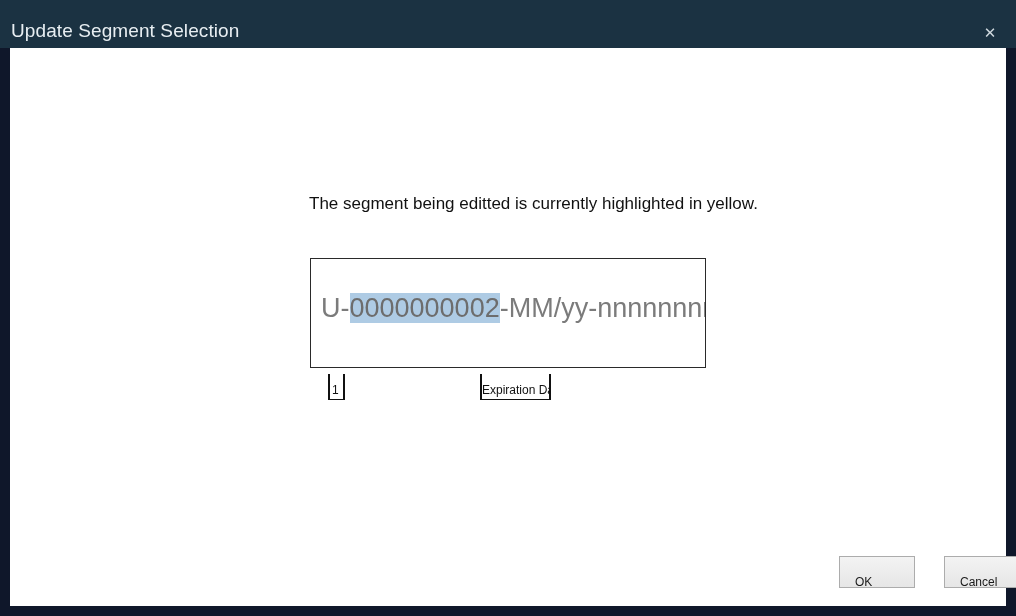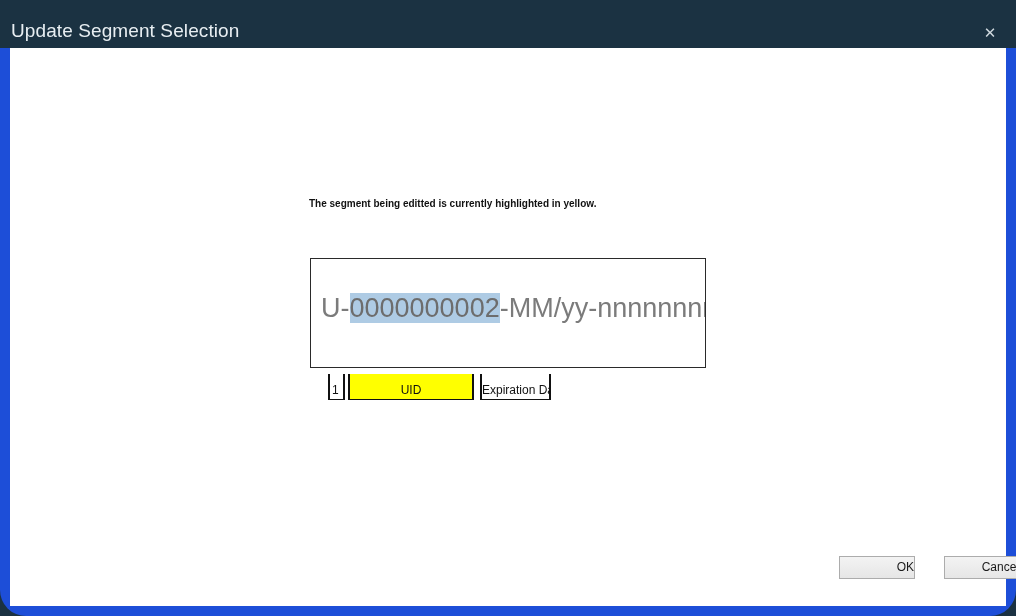--- a/index.html
+++ b/index.html
@@ -11,23 +11,22 @@
     height: 616px;
     background: #1b3242;
     font-family: "Liberation Sans", sans-serif;
     overflow: hidden;
   }
 
   #window {
     position: relative;
     width: 1016px;
     height: 616px;
-    background: #1d4ed8;
-    box-sizing: border-box;
-    border-radius: 26px;
+    background: #0f172a;
+    box-sizing: border-box;
   }
 
   
   #titlebar {
     position: absolute;
     left: 0; top: 0;
     width: 1016px;
     height: 48px;
     background: #1b3242;
   }
@@ -65,23 +64,23 @@
     height: 558px;
     background: #ffffff;
   }
 
   
   #instructions {
     position: absolute;
     left: 299px;
     top: 145px;
     width: 420px;
-    font-size: 10px;
+    font-size: 17px;
     line-height: 21px;
-    font-weight: bold;
+    font-weight: normal;
     color: #111111;
   }
   #instructions .line {
     display: block;
     white-space: nowrap;
   }
 
   
   #barcode-box {
     position: absolute;
@@ -164,22 +163,22 @@
     top: 0;
     width: 76px;
     height: 23px;
     background: linear-gradient(#f3f3f3, #e6e6e6);
     border: 1px solid #acacac;
     border-radius: 0;
     font-family: "Liberation Sans", sans-serif;
     font-size: 12px;
     line-height: 21px;
     color: #1a1a1a;
-    text-align: right;
-    padding: 0;
+    text-align: left;
+    padding: 15px;
     cursor: default;
     box-sizing: border-box;
   }
   #ok-button   { left: 829px; }
   #cancel-button { left: 934px; }
 </style>
 </head>
 <body>
 
 <div id="window">
@@ -198,23 +197,20 @@
     <div id="barcode-box">
       <div id="barcode-text">
         <span>U-</span><span class="sel">0000000002</span><span>-MM/yy-nnnnnnnnnnnn</span>
       </div>
     </div>
 
     <div id="segment-bar">
         <div class="segment narrow" style="left: 18px; width: 17px;">
           <span class="seg-label">1</span>
         </div>
-        <div class="segment highlighted" style="left: 38px; width: 126px;">
-          <span class="seg-label">UID</span>
-        </div>
         <div class="segment" style="left: 170px; width: 71px;">
           <span class="seg-label">Expiration Da</span>
         </div>
       </div>
 
     <div id="footer">
       <button id="ok-button" class="dlg-button">OK</button>
       <button id="cancel-button" class="dlg-button">Cancel</button>
     </div>
 

